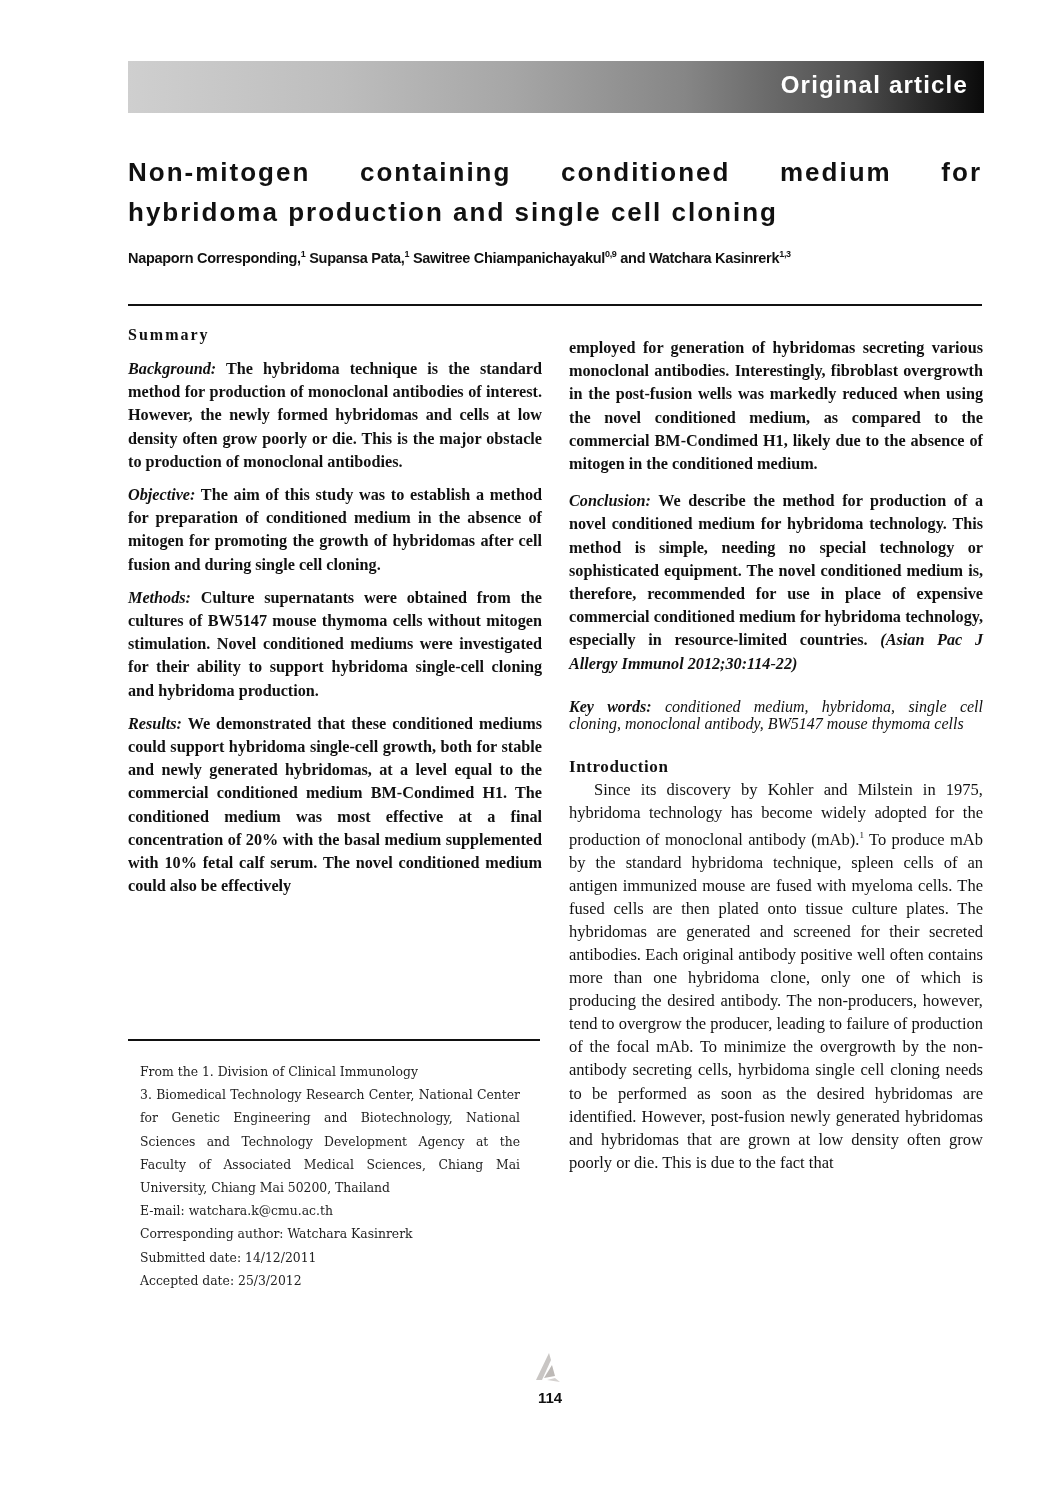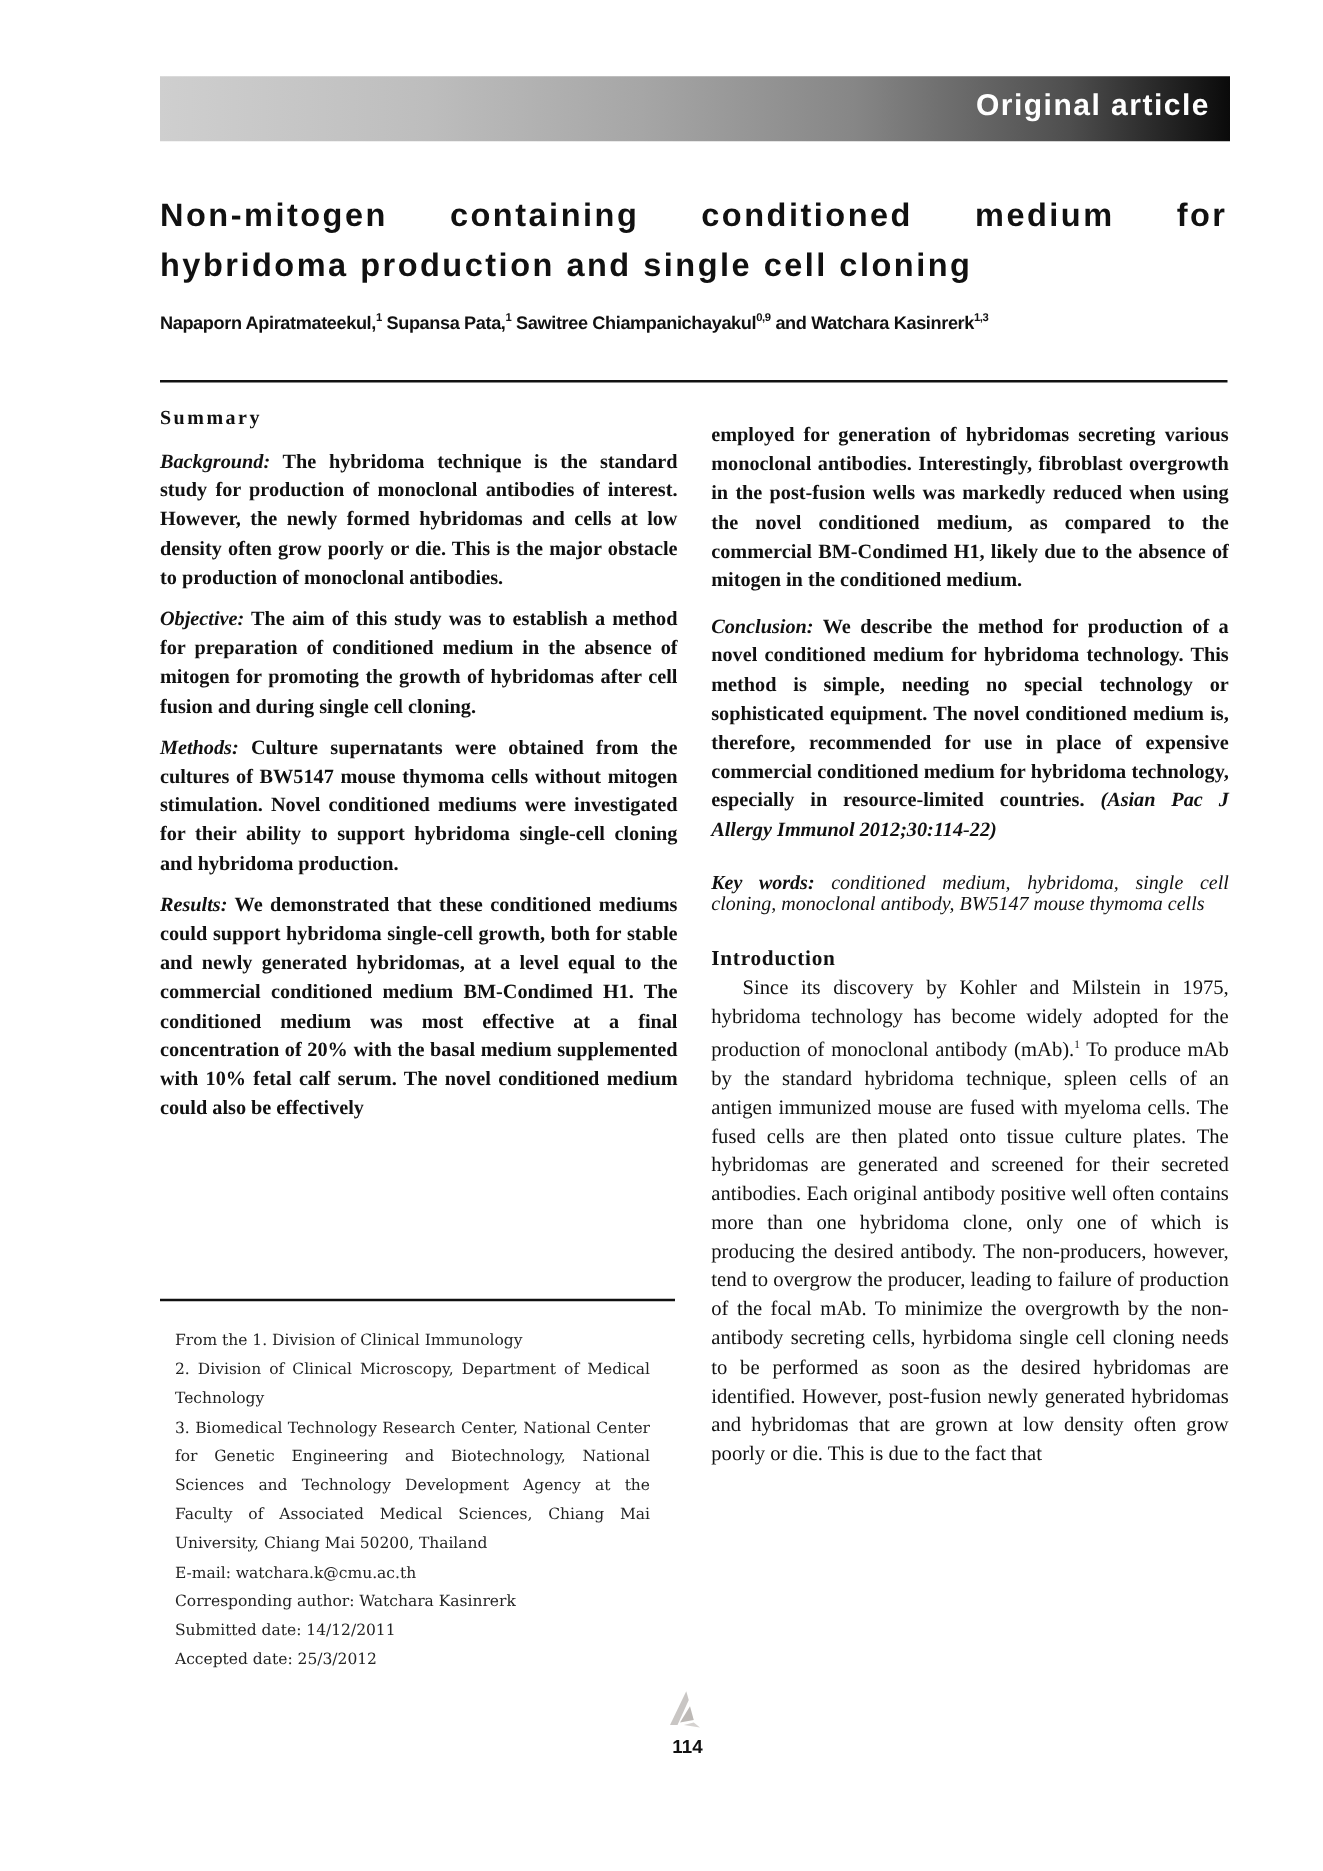--- a/index.html
+++ b/index.html
@@ -61,41 +61,40 @@
 <div class="banner">
   <span class="banner-label">Original article</span>
 </div>
 
 <div class="title">
   <span class="l1">Non-mitogen containing conditioned medium for</span>
   <span class="l2">hybridoma production and single cell cloning</span>
 </div>
 
 <div class="authors">
-  <span>Napaporn Apiratmateekul,</span><sup>1</sup>
+  <span>Napaporn Corresponding,</span><sup>1</sup>
   <span>Supansa Pata,</span><sup>1</sup>
   <span>Sawitree Chiampanichayakul</span><sup>0,9</sup>
   <span>and Watchara Kasinrerk</span><sup>1,3</sup>
 </div>
 
 <div class="rule-top"></div>
 
 <div class="col col-left">
   <div class="summary-h">Summary</div>
-  <p class="abs-p"><span class="lbl">Background:</span><span> The hybridoma technique is the standard study for production of monoclonal antibodies of interest. However, the newly formed hybridomas and cells at low density often grow poorly or die. This is the major obstacle to production of monoclonal antibodies.</span></p>
+  <p class="abs-p"><span class="lbl">Background:</span><span> The hybridoma technique is the standard method for production of monoclonal antibodies of interest. However, the newly formed hybridomas and cells at low density often grow poorly or die. This is the major obstacle to production of monoclonal antibodies.</span></p>
   <p class="abs-p"><span class="lbl">Objective:</span><span> The aim of this study was to establish a method for preparation of conditioned medium in the absence of mitogen for promoting the growth of hybridomas after cell fusion and during single cell cloning.</span></p>
   <p class="abs-p"><span class="lbl">Methods:</span><span> Culture supernatants were obtained from the cultures of BW5147 mouse thymoma cells without mitogen stimulation.  Novel conditioned mediums were investigated for their ability to support hybridoma single-cell cloning and hybridoma production.</span></p>
   <p class="abs-p"><span class="lbl">Results:</span><span> We demonstrated that these conditioned mediums could support hybridoma single-cell growth, both for stable and newly generated hybridomas, at a level equal to the commercial conditioned medium BM-Condimed H1. The conditioned medium was most effective at a final concentration of 20% with the basal medium supplemented with 10% fetal calf serum.  The novel conditioned medium could also be effectively</span></p>
 </div>
 
 <div class="rule-foot"></div>
 
 <div class="footnotes">
   <div>From the 1. Division of Clinical Immunology</div>
-  <div>2. Division of Clinical Microscopy, Department of Medical Technology</div>
   <div>3. Biomedical Technology Research Center, National Center for Genetic Engineering and Biotechnology, National Sciences and Technology Development Agency at the Faculty of Associated Medical Sciences, Chiang Mai University, Chiang Mai 50200, Thailand</div>
   <div>E-mail: watchara.k@cmu.ac.th</div>
   <div>Corresponding author: Watchara Kasinrerk</div>
   <div>Submitted date: 14/12/2011</div>
   <div>Accepted date: 25/3/2012</div>
 </div>
 
 <div class="col col-right">
   <p class="abs-p">employed for generation of hybridomas secreting various monoclonal antibodies. Interestingly, fibroblast overgrowth in the post-fusion wells was markedly reduced when using the novel conditioned medium, as compared to the commercial BM-Condimed H1, likely due to the absence of mitogen in the conditioned medium.</p>
   <p class="abs-p" style="margin-top:14px"><span class="lbl">Conclusion:</span><span> We describe the method for production of a novel conditioned medium for hybridoma technology. This method is simple, needing no special technology or sophisticated equipment. The novel conditioned medium is, therefore, recommended for use in place of expensive commercial conditioned medium for hybridoma technology, especially in resource-limited countries. </span><span class="lbl">(Asian Pac J Allergy Immunol 2012;30:114-22)</span></p>

